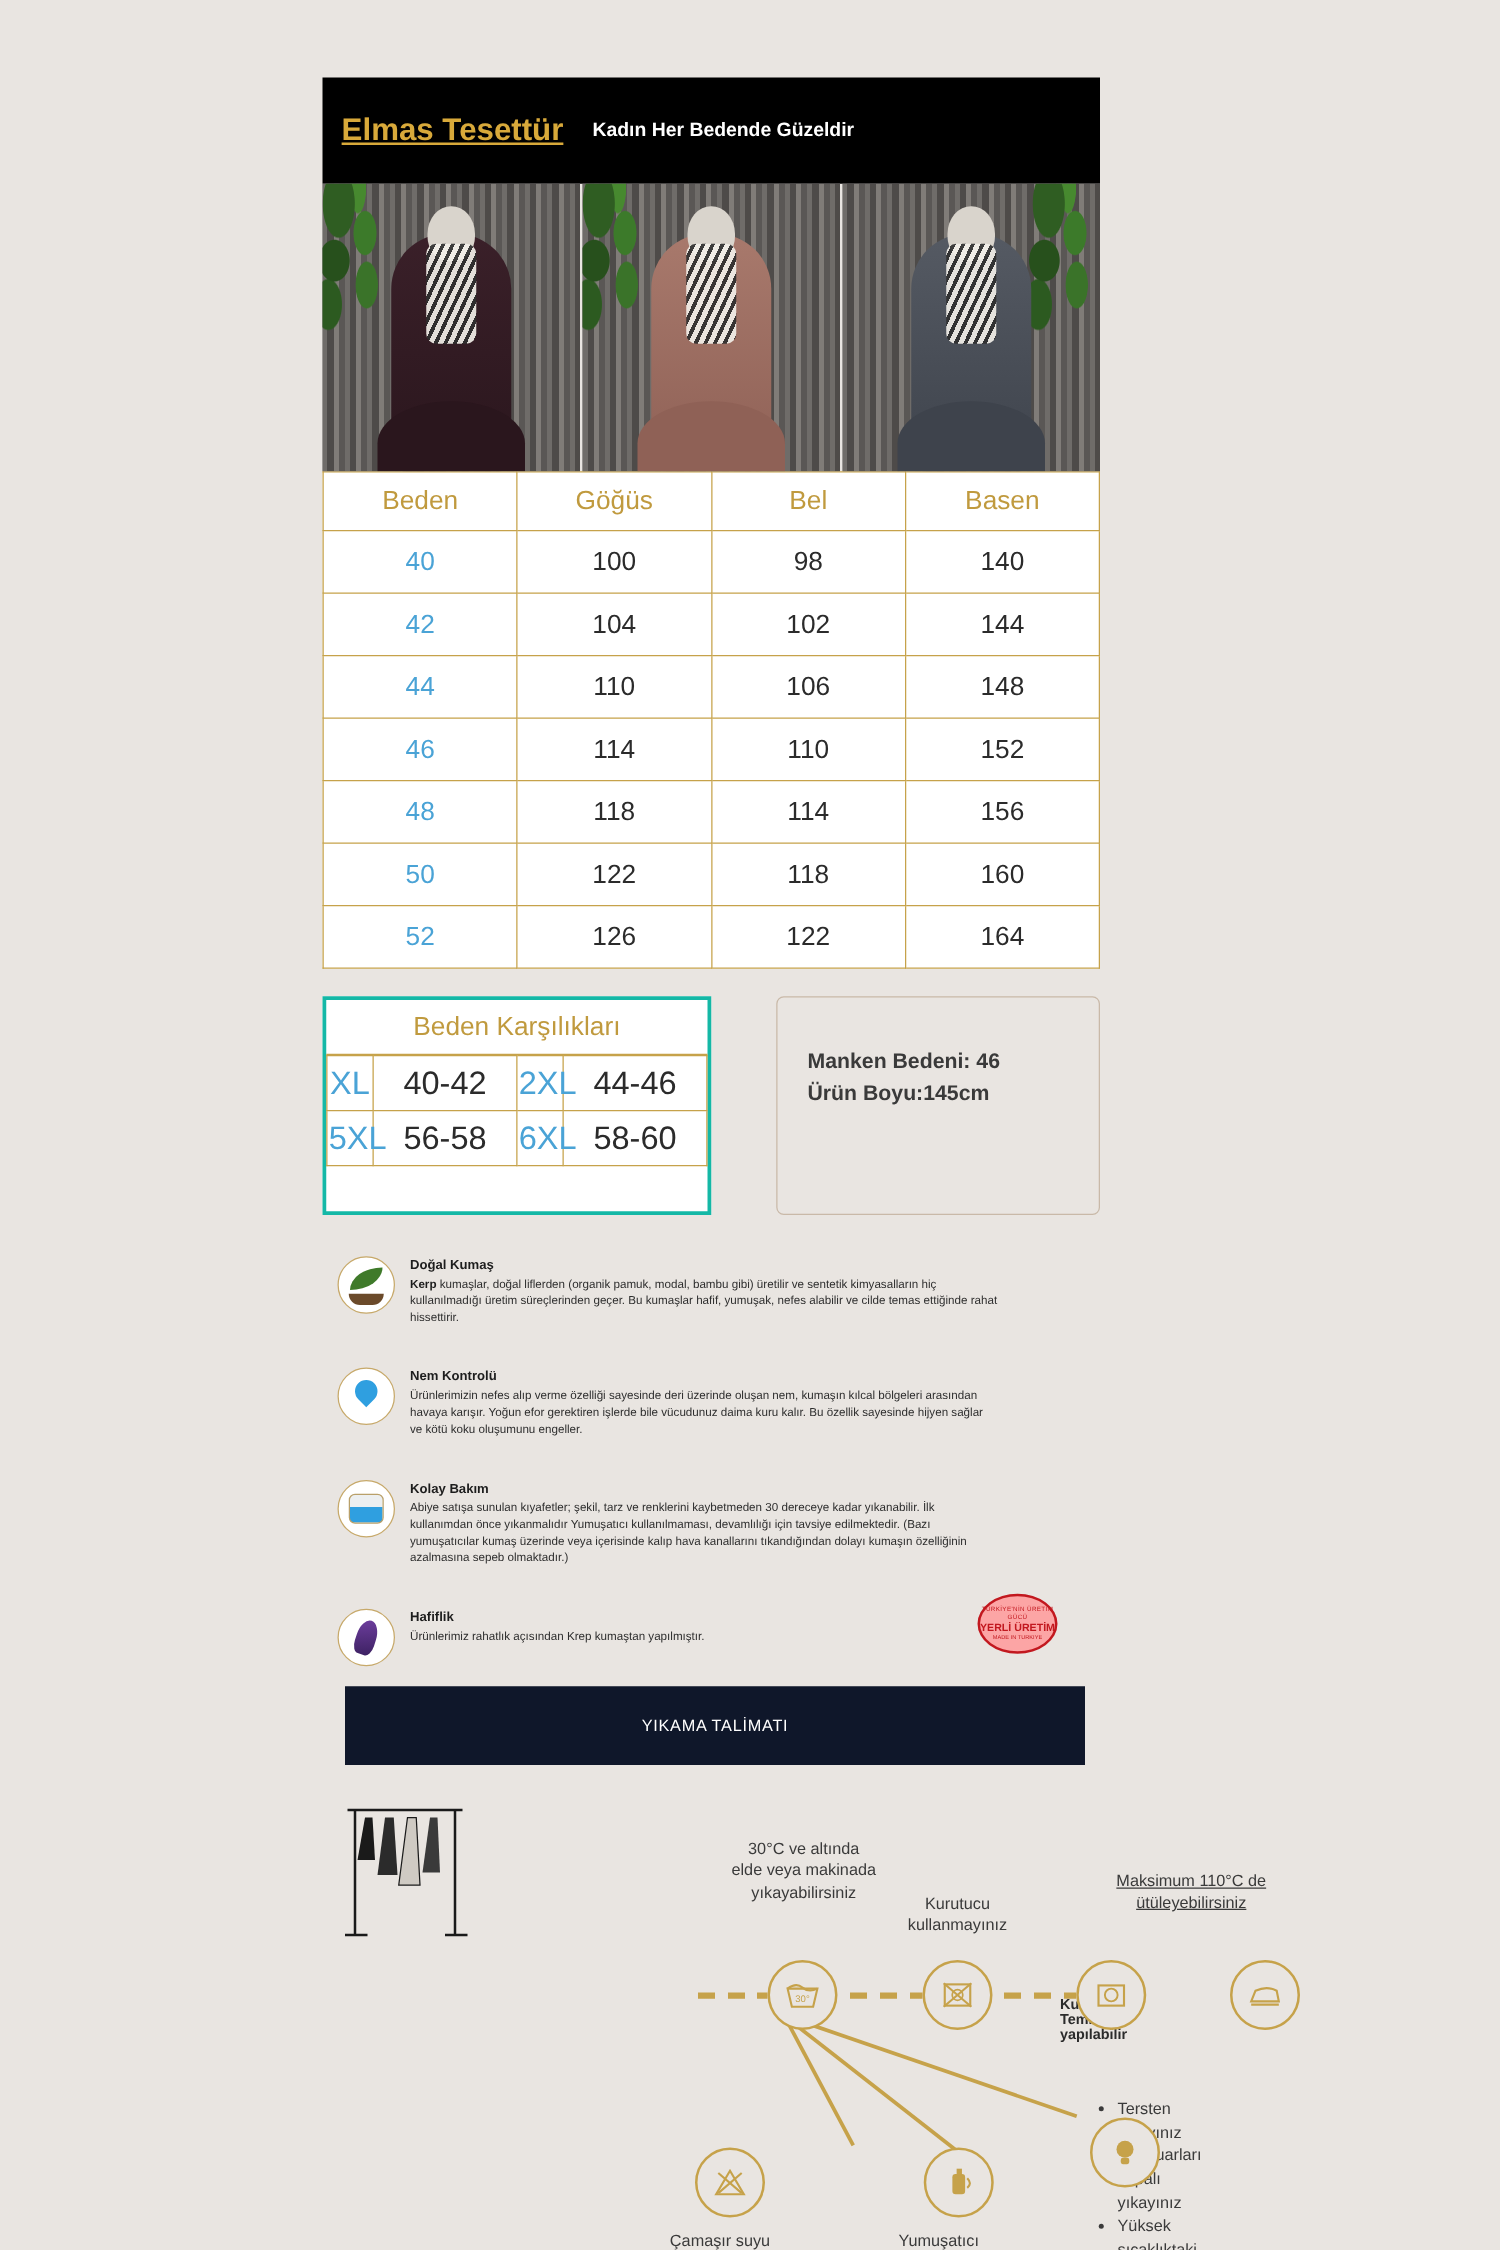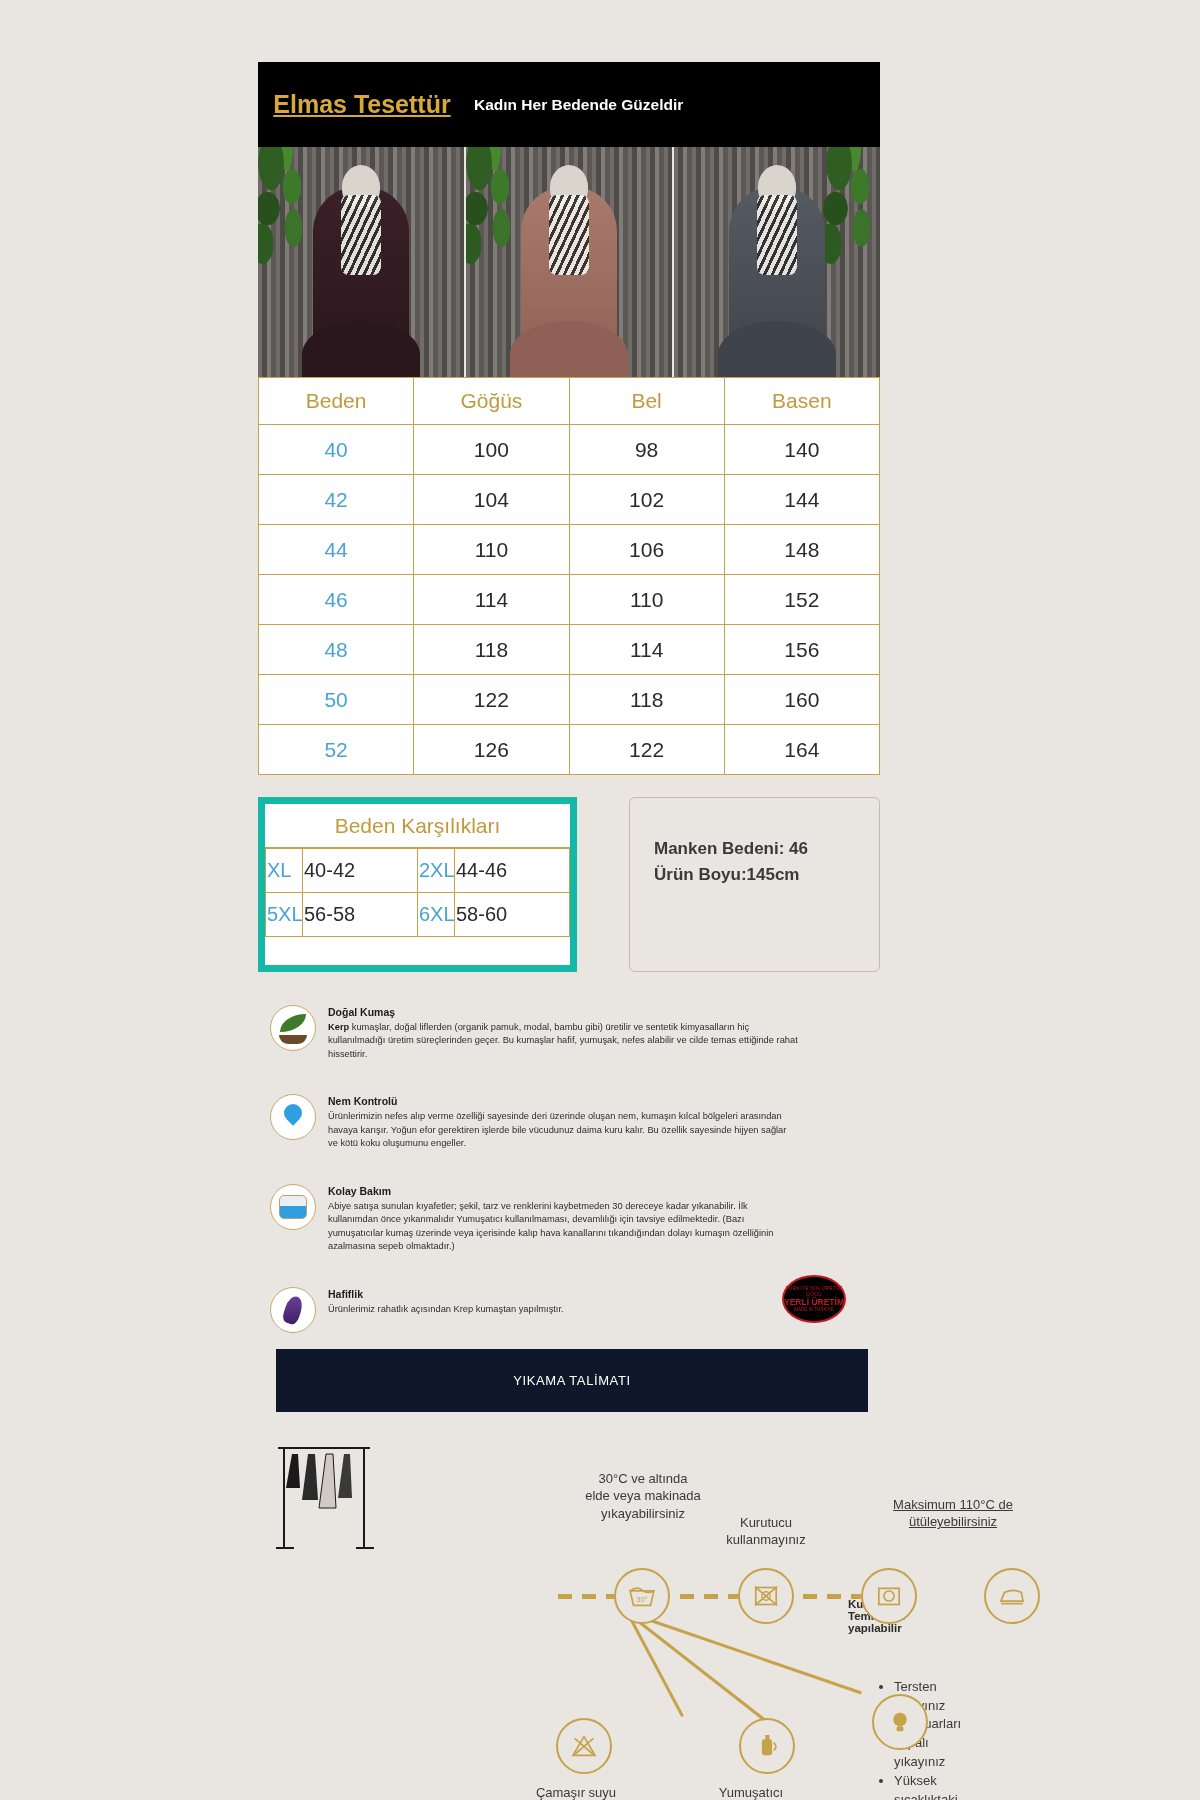--- a/index.html
+++ b/index.html
@@ -157,39 +157,39 @@
 
   
   .mid {
     display: flex;
     margin-top: 22px;
     gap: 52px;
   }
   .karsilik {
     width: 305px;
     background: #fff;
-    border: 7px solid #14b8a6;
+    border: 3px solid #14b8a6;
   }
   .karsilik-title {
     text-align: center;
     color: #c09a3e;
     font-size: 21px;
     padding: 10px 0 9px;
     border-bottom: 1px solid #c6a24a;
   }
   .karsilik table {
     width: 100%;
     border-collapse: collapse;
     table-layout: fixed;
   }
   .karsilik td {
     border: 1px solid #c6a24a;
     height: 41px;
-    text-align: left;
-    font-size: 20px;
+    text-align: center;
+    font-size: 26px;
     color: #2b2b2b;
   }
   .karsilik td.lbl {
     color: #4aa3d6;
     width: 34px;
   }
   .manken {
     flex: 1;
     border: 1px solid #c9b9a8;
     border-radius: 6px;
@@ -290,21 +290,21 @@
   }
   .yerli .ring {
     width: 60px; height: 44px;
     margin: 0 auto;
     border: 2px solid #c2181f;
     border-radius: 50%;
     display: flex;
     align-items: center;
     justify-content: center;
     flex-direction: column;
-    background: #000000;
+    background: #fca5a5;
   }
   .yerli .t1 { font-size: 5px; color: #c2181f; letter-spacing: .3px; }
   .yerli .t2 { font-size: 8.5px; font-weight: bold; color: #c2181f; }
   .yerli .t3 { font-size: 4.5px; color: #c2181f; }
 
   
   .wash-banner {
     margin: 16px 12px 0 18px;
     background: #0f172a;
     color: #fff;

